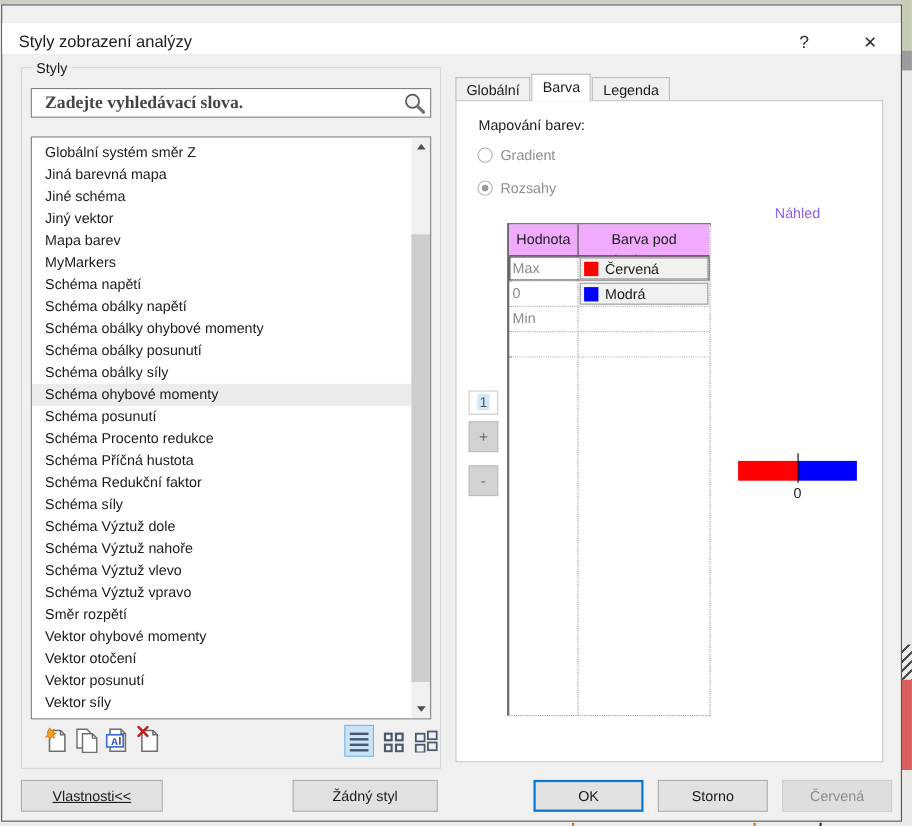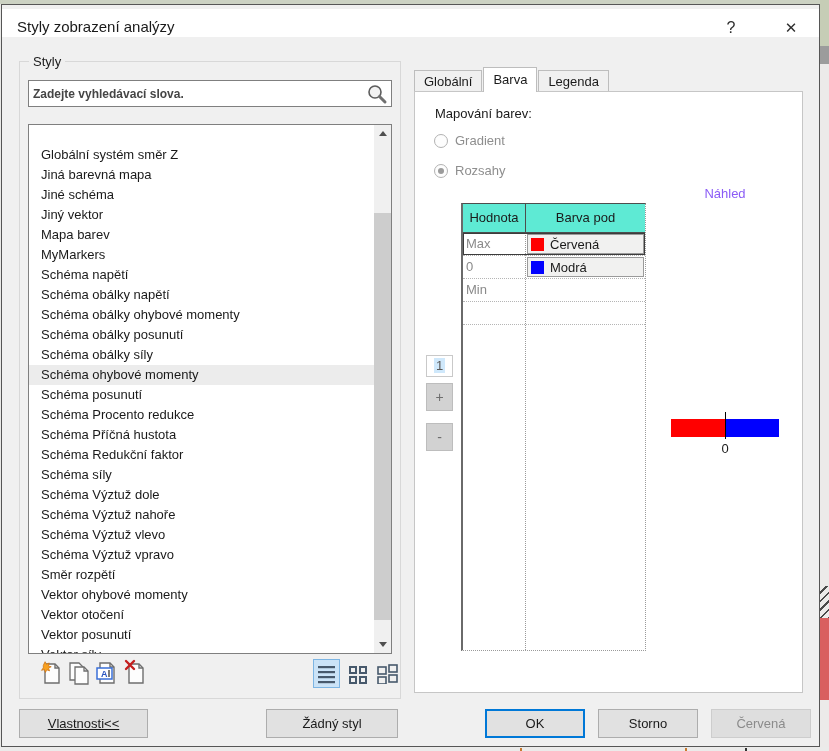--- a/index.html
+++ b/index.html
@@ -13,41 +13,41 @@
   .bg-right-gray  { position:absolute; left:0; top:46px; width:9px; height:18px; background:#9c9c9c; }
   .bg-right-zig   { position:absolute; left:0; top:586px; width:9px; height:32px;
     background:repeating-linear-gradient(135deg,#ecebea 0 4px,#4a4a4a 4px 6px); }
   .bg-right-red   { position:absolute; left:0; top:618px; width:9px; height:82px; background:#d95f5f; }
   .bg-strip-bottom{ position:absolute; left:0; top:747px; width:829px; height:4px; background:#ebebea; }
   .bg-tick { position:absolute; top:748px; width:2px; height:3px; background:#c87a30; }
 
   
   .dialog { position:absolute; left:1px; top:4px; width:819px; height:743px;
     background:#f0f0f0; border:1px solid #565656; }
-  .titlebar { position:absolute; left:0; top:4px; width:100%; height:28px; background:#ffffff; }
+  .titlebar { position:absolute; left:0; top:16px; width:100%; height:28px; background:#ffffff; }
   .title { position:absolute; left:15px; top:9px; font-size:15px; color:#1a1a1a; }
   .tb-btn { position:absolute; top:6px; width:34px; height:26px; text-align:center;
     font-size:16px; color:#2e2e2e; line-height:26px; cursor:default; }
   .help-btn { left:712px; }
   .close-btn { left:772px; font-size:15px; }
 
   
   .groupbox { position:absolute; left:17px; top:56px; width:382px; height:638px;
     border:1px solid #d8d8d8; }
   .groupbox-label { position:absolute; left:9px; top:-8px; background:#f0f0f0;
     padding:0 4px; font-size:13px; color:#1a1a1a; }
 
   .searchbox { position:absolute; left:8px; top:18px; width:364px; height:27px;
     background:#fff; border:1px solid #7f7f7f; display:flex; align-items:center; }
-  .search-placeholder { flex:1; padding-left:4px; font-size:12px; font-weight:700; color:#454545; }
+  .search-placeholder { flex:1; padding-left:12px; font-size:16px; font-weight:700; color:#454545;font-family:Liberation Serif, serif; }
   .search-icon { width:22px; height:22px; margin-right:3px; }
 
   .stylelist { position:absolute; left:8px; top:62px; width:364px; height:530px;
     background:#fff; border:1px solid #7f7f7f; overflow:hidden; }
-  .list-inner { position:absolute; left:0; top:4px; right:17px; bottom:0;margin-top:16px; }
+  .list-inner { position:absolute; left:0; top:4px; right:17px; bottom:0; }
   .list-item { height:20px; line-height:20px; padding-left:12px; font-size:13px;
     color:#1a1a1a; white-space:nowrap; }
   .list-item.selected, .list-item.current { background:#ececec; }
 
   .vscroll { position:absolute; right:0; top:0; width:17px; height:100%; background:#f0f0f0; }
   .scroll-arrow { position:absolute; left:0; width:17px; height:17px;
     display:flex; align-items:center; justify-content:center; }
   .scroll-arrow.up { top:0; } .scroll-arrow.down { bottom:0; }
   .tri-up { width:0; height:0; border-left:4px solid transparent; border-right:4px solid transparent;
     border-bottom:5px solid #4f4f4f; }
@@ -80,21 +80,21 @@
   .radio-label { font-size:13px; color:#8e8e8e; }
 
   .preview-label { position:absolute; left:250px; top:94px; width:120px;
     text-align:center; font-size:13px; color:#8b5cf6; }
 
   
   .ctable { position:absolute; left:46px; top:111px; width:185px; height:448px;
     border-top:1px solid #4d4d4d; border-left:2px solid #6a6a6a;
     border-right:1px dotted #9a9a9a; border-bottom:1px dotted #9a9a9a; background:#fff; }
   .col-sep { position:absolute; left:62px; top:0; bottom:0; border-left:1px dotted #9a9a9a; }
-  .thead { position:relative; display:flex; height:29px; background:#5eead4;
+  .thead { position:relative; display:flex; height:29px; background:#f0abfc;
     border-bottom:1px solid #4d4d4d; z-index:2; }
   .th { position:relative; overflow:hidden; font-size:13px; color:#1a1a1a; }
   .th1 { width:63px; border-right:1px solid #4d4d4d; }
   .th2 { flex:1; }
   .th-line1 { position:absolute; left:0; right:0; top:6px; text-align:center; }
   .th-line2 { position:absolute; left:0; right:0; top:25px; text-align:center; }
   .trow { display:flex; height:23px; border-bottom:1px dotted #b5b5b5; position:relative; }
   .trow.current { box-shadow: inset 0 0 0 1px #3c3c3c; }
   .tcell-val { width:63px; font-size:13px; color:#8a8a8a; line-height:22px; padding-left:3px; }
   .tcell-color { flex:1; display:flex; align-items:stretch; }

